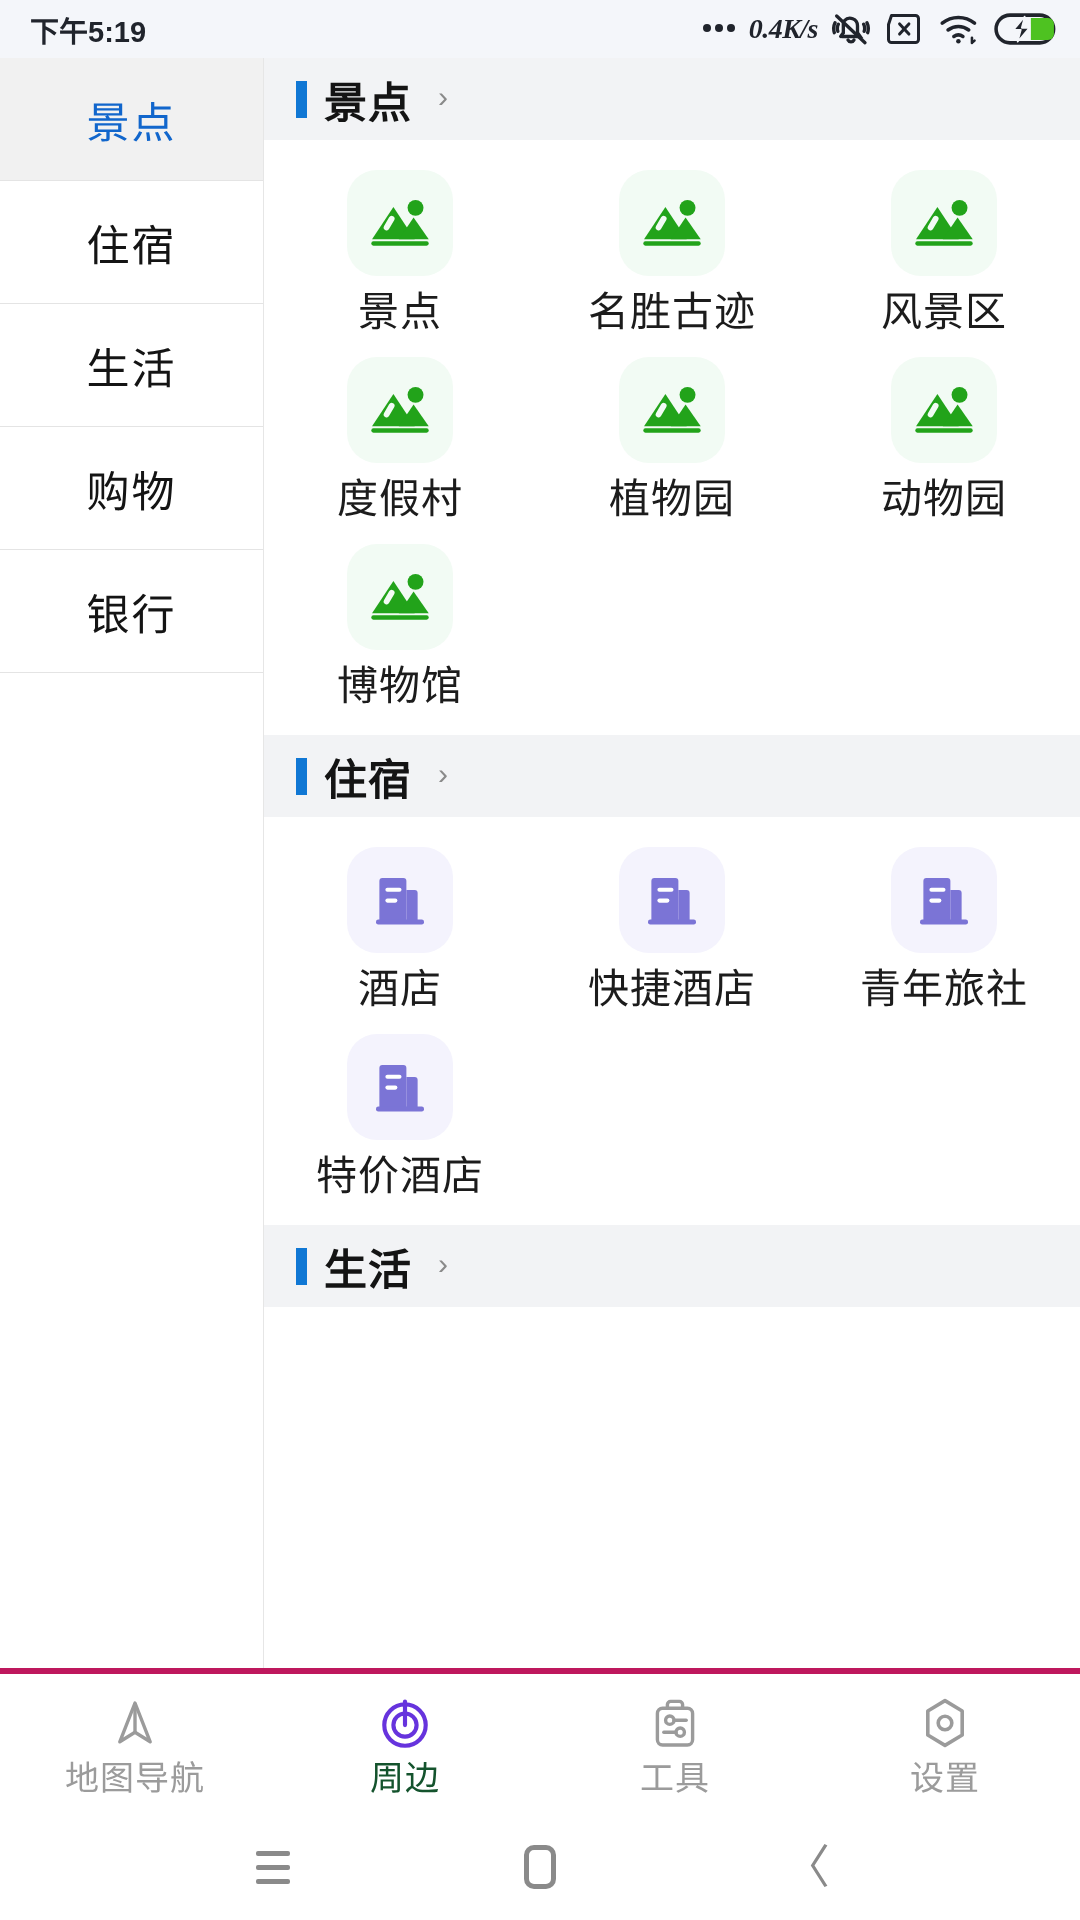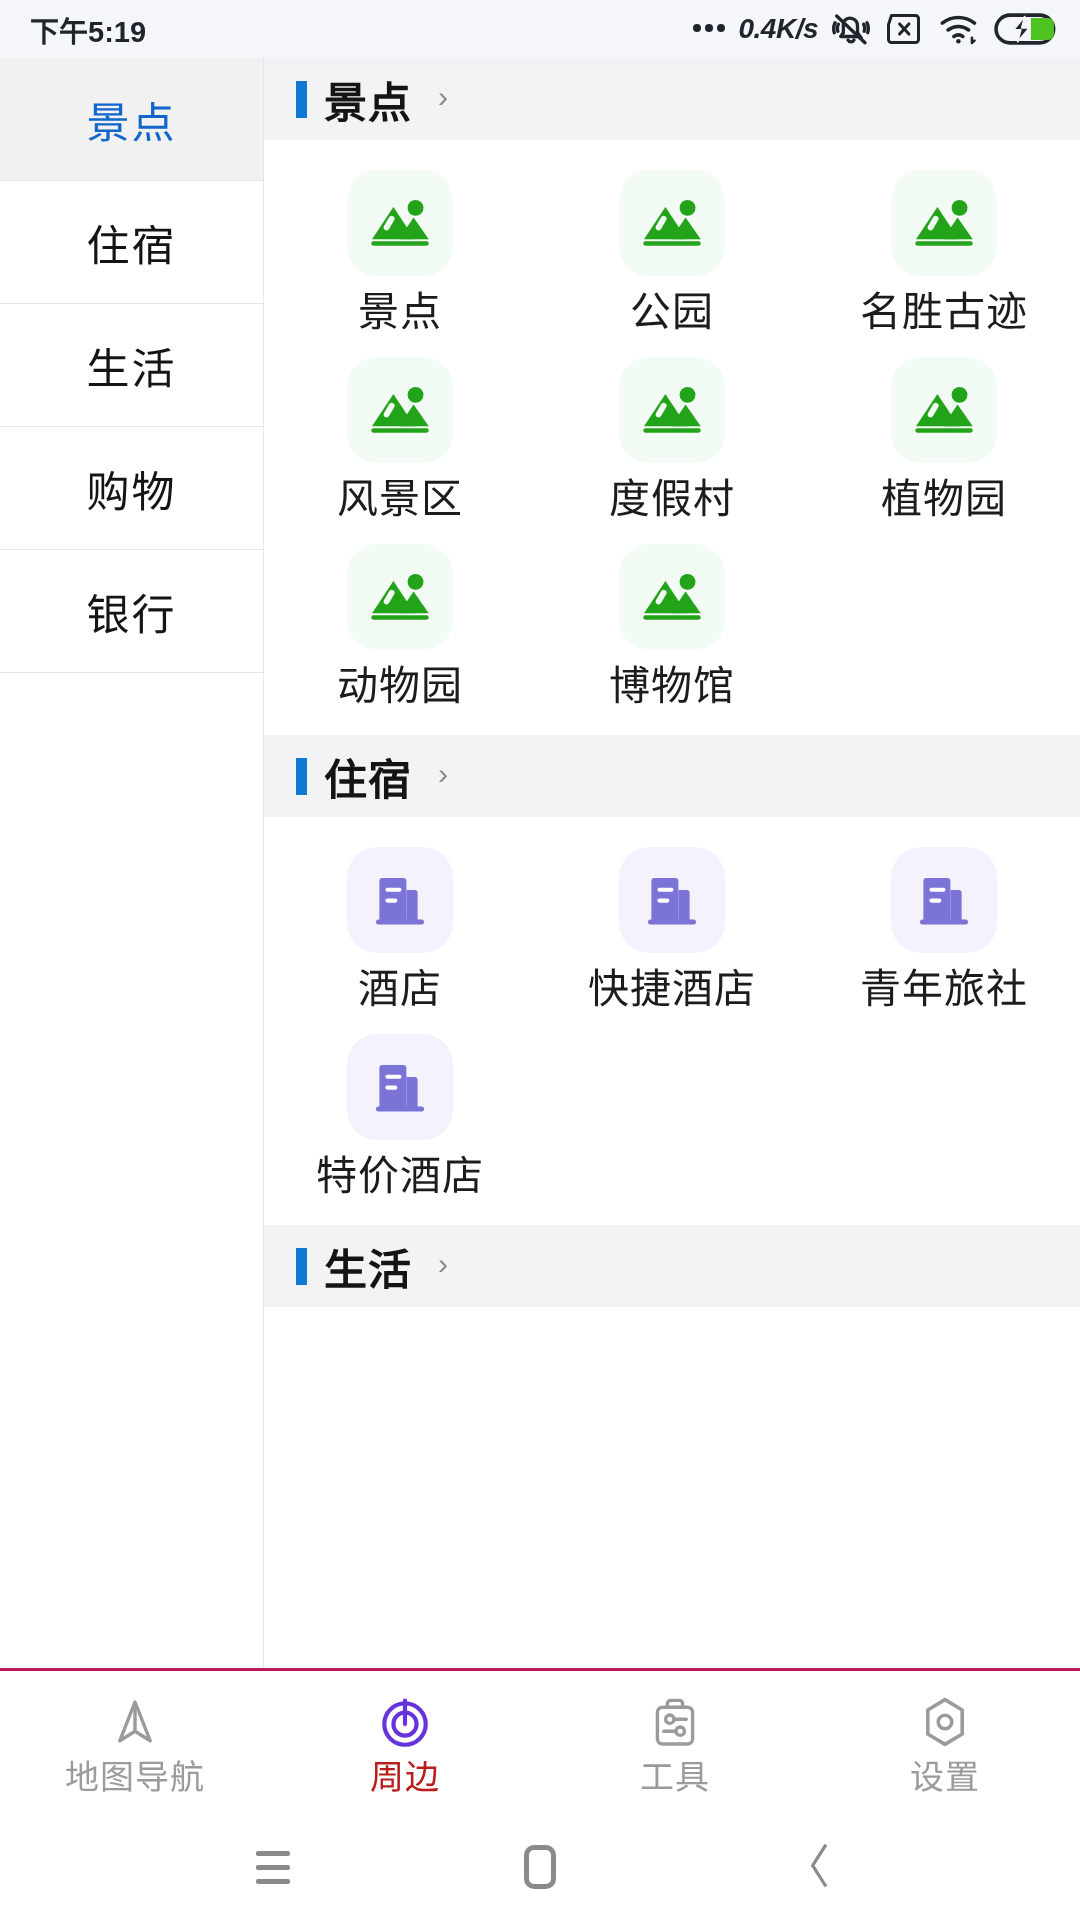--- a/index.html
+++ b/index.html
@@ -57,20 +57,21 @@
     height: 8px;
     border-radius: 50%;
     background: #20242c;
   }
   .status-speed {
     font-size: 28px;
     font-weight: bold;
     font-style: italic;
     color: #20242c;
     letter-spacing: -0.5px;
+    font-family: Liberation Serif, serif;
   }
   .sb-icon { display: flex; align-items: center; }
 
   
   .content {
     flex: 1 1 auto;
     display: flex;
     min-height: 0;
     background: #404040;
     overflow: hidden;
@@ -168,39 +169,39 @@
     letter-spacing: 1px;
     line-height: 1;
     white-space: nowrap;
   }
 
   
   .tabbar {
     flex: 0 0 146px;
     height: 146px;
     background: #ffffff;
-    border-top: 3px solid #be185d;
+    border-top: 6px solid #be185d;
     display: flex;
   }
   .tab {
     flex: 1 1 0;
     display: flex;
     flex-direction: column;
     align-items: center;
     justify-content: center;
     gap: 8px;
   }
   .tab-ico { height: 60px; display: flex; align-items: center; justify-content: center; }
   .tab-label {
     font-size: 34px;
     color: #9b9b9b;
     letter-spacing: 1px;
     line-height: 1;
   }
-  .tab.active .tab-label { color: #b91c1c; }
+  .tab.active .tab-label { color: #14532d; }
 
   
   .navbar {
     flex: 0 0 106px;
     height: 106px;
     background: #ffffff;
     display: flex;
     align-items: center;
     justify-content: space-around;
     padding: 0 140px;
@@ -295,32 +296,20 @@
               <circle cx="25" cy="7.2" r="4.1"></circle>
               <path d="M13.6 6.8 L24.6 23.4 H2.6 z"></path>
               <path d="M24 12.2 L31.8 23.4 H16.4 z"></path>
               <rect x="2.2" y="24.4" width="29.6" height="2.3" rx="1.1"></rect>
               <path d="M11.4 12.1a1.5 1.5 0 0 1 2.6 1.5l-2.6 4.4a1.5 1.5 0 0 1-2.6-1.5z" fill="#f2fbf4"></path>
             </svg>
           </div>
           <div class="cell-label">景点</div>
         </div>
 
-        <div class="cell">
-          <div class="cell-icon scenic">
-            <svg width="66" height="62" viewBox="0 0 34 30" fill="#22a31a">
-              <circle cx="25" cy="7.2" r="4.1"></circle>
-              <path d="M13.6 6.8 L24.6 23.4 H2.6 z"></path>
-              <path d="M24 12.2 L31.8 23.4 H16.4 z"></path>
-              <rect x="2.2" y="24.4" width="29.6" height="2.3" rx="1.1"></rect>
-              <path d="M11.4 12.1a1.5 1.5 0 0 1 2.6 1.5l-2.6 4.4a1.5 1.5 0 0 1-2.6-1.5z" fill="#f2fbf4"></path>
-            </svg>
-          </div>
-          <div class="cell-label">公园</div>
-        </div>
 
         <div class="cell">
           <div class="cell-icon scenic">
             <svg width="66" height="62" viewBox="0 0 34 30" fill="#22a31a">
               <circle cx="25" cy="7.2" r="4.1"></circle>
               <path d="M13.6 6.8 L24.6 23.4 H2.6 z"></path>
               <path d="M24 12.2 L31.8 23.4 H16.4 z"></path>
               <rect x="2.2" y="24.4" width="29.6" height="2.3" rx="1.1"></rect>
               <path d="M11.4 12.1a1.5 1.5 0 0 1 2.6 1.5l-2.6 4.4a1.5 1.5 0 0 1-2.6-1.5z" fill="#f2fbf4"></path>
             </svg>

